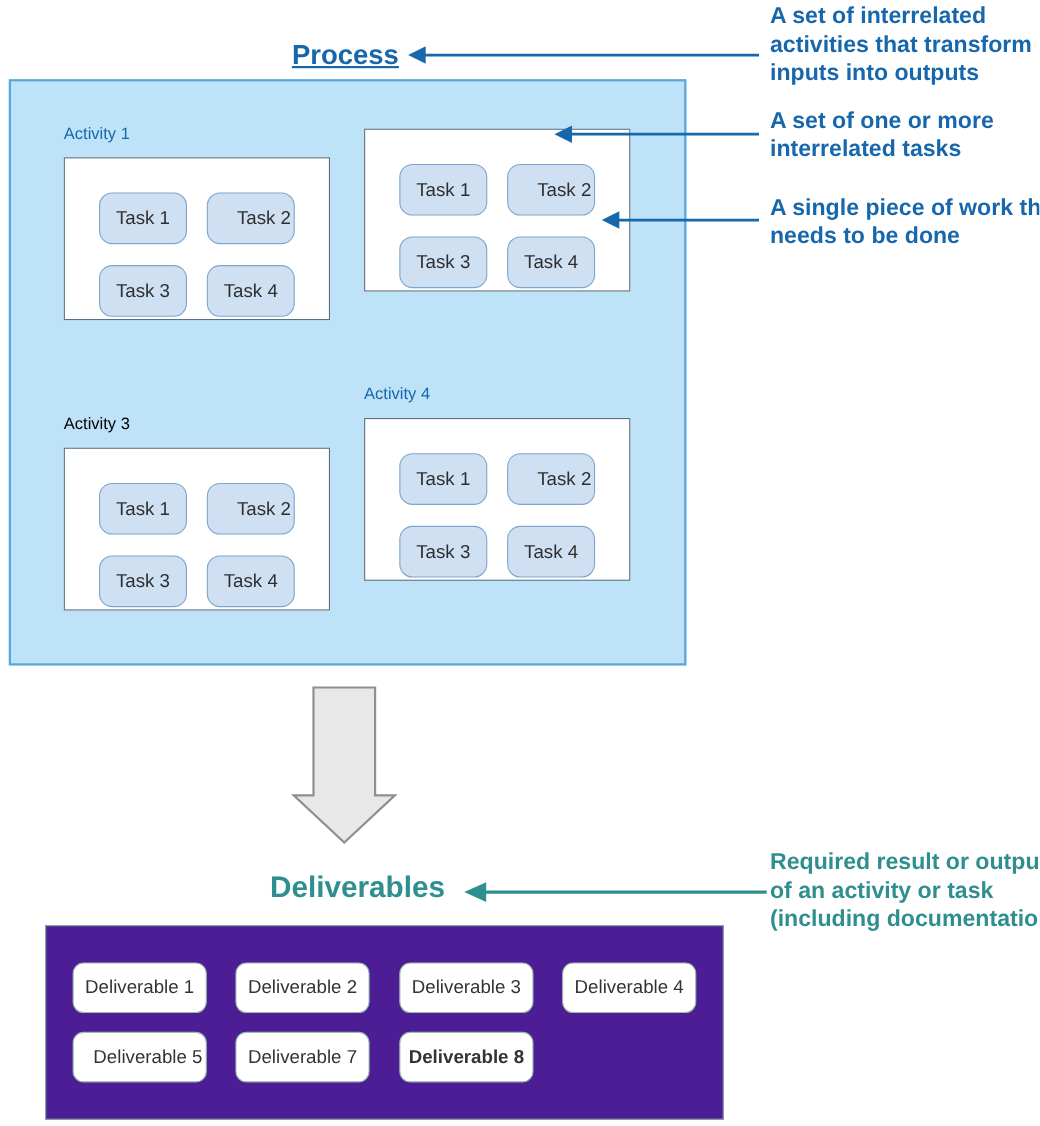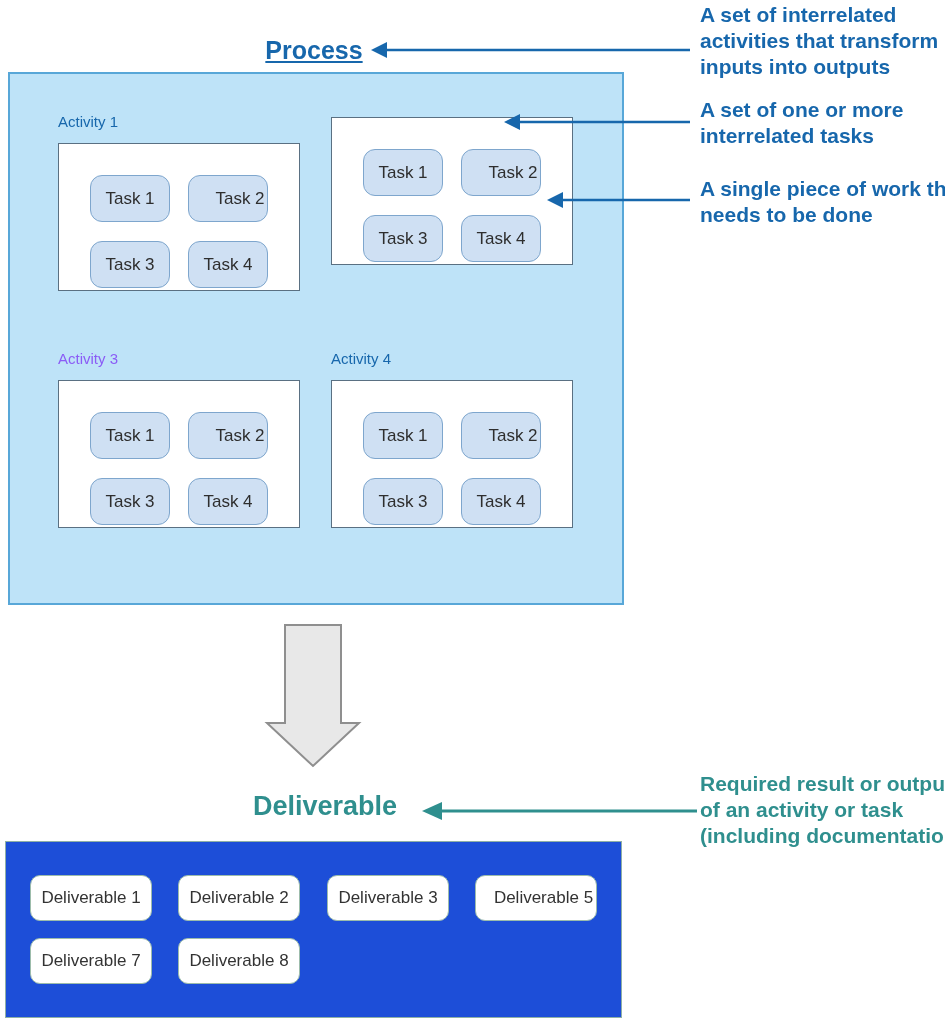--- a/index.html
+++ b/index.html
@@ -99,57 +99,58 @@
       </div>
       <div class="activity-group">
         <div class="activity-box" style="border-color: rgb(90, 112, 130);">
           <div class="task" style="background-color: rgb(207, 224, 243); border-color: rgb(126, 166, 205);">Task 1</div>
           <div class="task" style="background-color: rgb(207, 224, 243); border-color: rgb(126, 166, 205);">Task 2</div>
           <div class="task" style="background-color: rgb(207, 224, 243); border-color: rgb(126, 166, 205);">Task 3</div>
           <div class="task" style="background-color: rgb(207, 224, 243); border-color: rgb(126, 166, 205);">Task 4</div>
         </div>
       </div>
       <div class="activity-group">
-        <div class="activity-label" style="color: #8b5cf6;">Activity 3</div>
+        <div class="activity-label" style="color: #000000; margin-top: 27px;">Activity 3</div>
         <div class="activity-box" style="border-color: rgb(90, 112, 130);">
           <div class="task" style="background-color: rgb(207, 224, 243); border-color: rgb(126, 166, 205);">Task 1</div>
           <div class="task" style="background-color: rgb(207, 224, 243); border-color: rgb(126, 166, 205);">Task 2</div>
           <div class="task" style="background-color: rgb(207, 224, 243); border-color: rgb(126, 166, 205);">Task 3</div>
           <div class="task" style="background-color: rgb(207, 224, 243); border-color: rgb(126, 166, 205);">Task 4</div>
         </div>
       </div>
       <div class="activity-group">
         <div class="activity-label" style="color: rgb(23, 103, 172);">Activity 4</div>
         <div class="activity-box" style="border-color: rgb(90, 112, 130);">
           <div class="task" style="background-color: rgb(207, 224, 243); border-color: rgb(126, 166, 205);">Task 1</div>
           <div class="task" style="background-color: rgb(207, 224, 243); border-color: rgb(126, 166, 205);">Task 2</div>
           <div class="task" style="background-color: rgb(207, 224, 243); border-color: rgb(126, 166, 205);">Task 3</div>
           <div class="task" style="background-color: rgb(207, 224, 243); border-color: rgb(126, 166, 205);">Task 4</div>
         </div>
       </div>
     </div>
 
   <div id="process-title" class="big-title" style="color: rgb(23, 103, 172); text-decoration: underline;">Process</div>
-  <div id="deliverables-title" class="big-title" style="color: rgb(47, 143, 142);">Deliverable</div>
+  <div id="deliverables-title" class="big-title" style="color: rgb(47, 143, 142);">Deliverables</div>
 
   <div id="ann-process" class="annotation" style="color: rgb(23, 103, 172);">A set of interrelated
 activities that transform
 inputs into outputs</div>
   <div id="ann-activity" class="annotation" style="color: rgb(23, 103, 172);">A set of one or more
 interrelated tasks</div>
   <div id="ann-task" class="annotation" style="color: rgb(23, 103, 172);">A single piece of work that
 needs to be done</div>
   <div id="ann-deliv" class="annotation" style="color: rgb(47, 143, 142);">Required result or output
 of an activity or task
 (including documentation)</div>
 
-  <div id="deliverables-box" style="background-color: #1d4ed8; border-color: rgb(143, 176, 165);">
+  <div id="deliverables-box" style="background-color: #4c1d95; border-color: rgb(143, 176, 165); margin-left: 36px;">
       <div class="deliverable" style="border-color: rgb(156, 188, 171);">Deliverable 1</div>
       <div class="deliverable" style="border-color: rgb(156, 188, 171);">Deliverable 2</div>
       <div class="deliverable" style="border-color: rgb(156, 188, 171);">Deliverable 3</div>
+      <div class="deliverable" style="border-color: rgb(156, 188, 171);">Deliverable 4</div>
       <div class="deliverable" style="border-color: rgb(156, 188, 171); padding-left: 15px;">Deliverable 5</div>
       <div class="deliverable" style="border-color: rgb(156, 188, 171);">Deliverable 7</div>
       <div class="deliverable" style="border-color: rgb(156, 188, 171);">Deliverable 8</div>
     </div>
 
   <svg id="arrow-overlay" viewBox="0 0 945 1024">
     <g>
       <line x1="386" y1="50" x2="690" y2="50" stroke-width="2.5" stroke="#1767ac"></line>
       <polygon points="371,50 387,42 387,58" fill="#1767ac"></polygon>
     </g>

